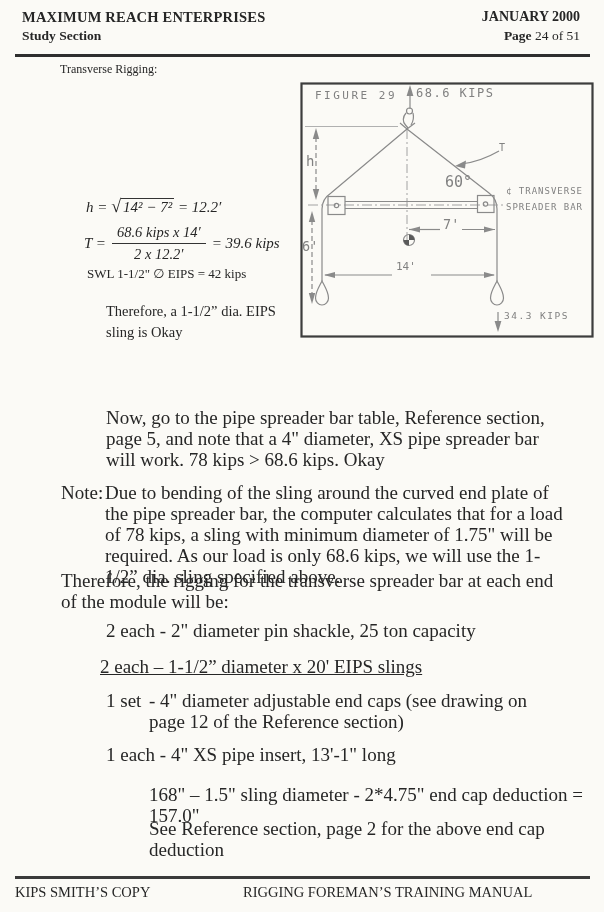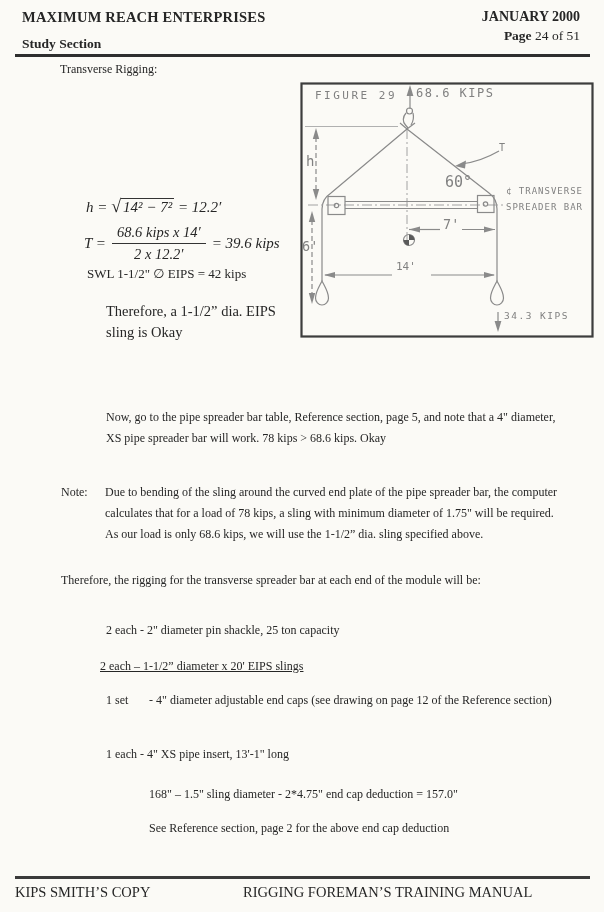--- a/index.html
+++ b/index.html
@@ -6,26 +6,26 @@
   .page {
     position:relative;
     width:604px; height:912px;
     background:#fbfaf6;
     font-family:"Liberation Serif","DejaVu Serif","DejaVu Sans",serif;
     color:#262626;
     overflow:hidden;
   }
   .abs { position:absolute; }
   .b { font-weight:bold; }
-  .body-text { font-size:12px; line-height:21px; }
+  .body-text { font-size:19px; line-height:21px; }
   .rule { background:#2e2e2e; }
 
   
   .hdr-company { left:22px; top:9px;  font-size:14.5px; font-weight:bold; letter-spacing:.2px; }
-  .hdr-section { left:22px; top:28px; font-size:13.5px; font-weight:bold;margin-top:8px; }
+  .hdr-section { left:22px; top:28px; font-size:13.5px; font-weight:bold; }
   .hdr-date    { right:24px; top:9px;  font-size:14px; font-weight:bold; }
   .hdr-page    { right:24px; top:28px; font-size:13.5px; }
   .hdr-rule    { left:15px; top:54px; width:575px; height:3px; }
 
   .doc-title   { left:60px; top:62px; font-size:12px; font-weight:normal; }
 
   
   .math { font-size:15px; font-style:italic; }
   .f-h   { left:86px; top:196px; }
   .f-t   { left:84px; top:224px; display:flex; align-items:center; gap:6px; }

